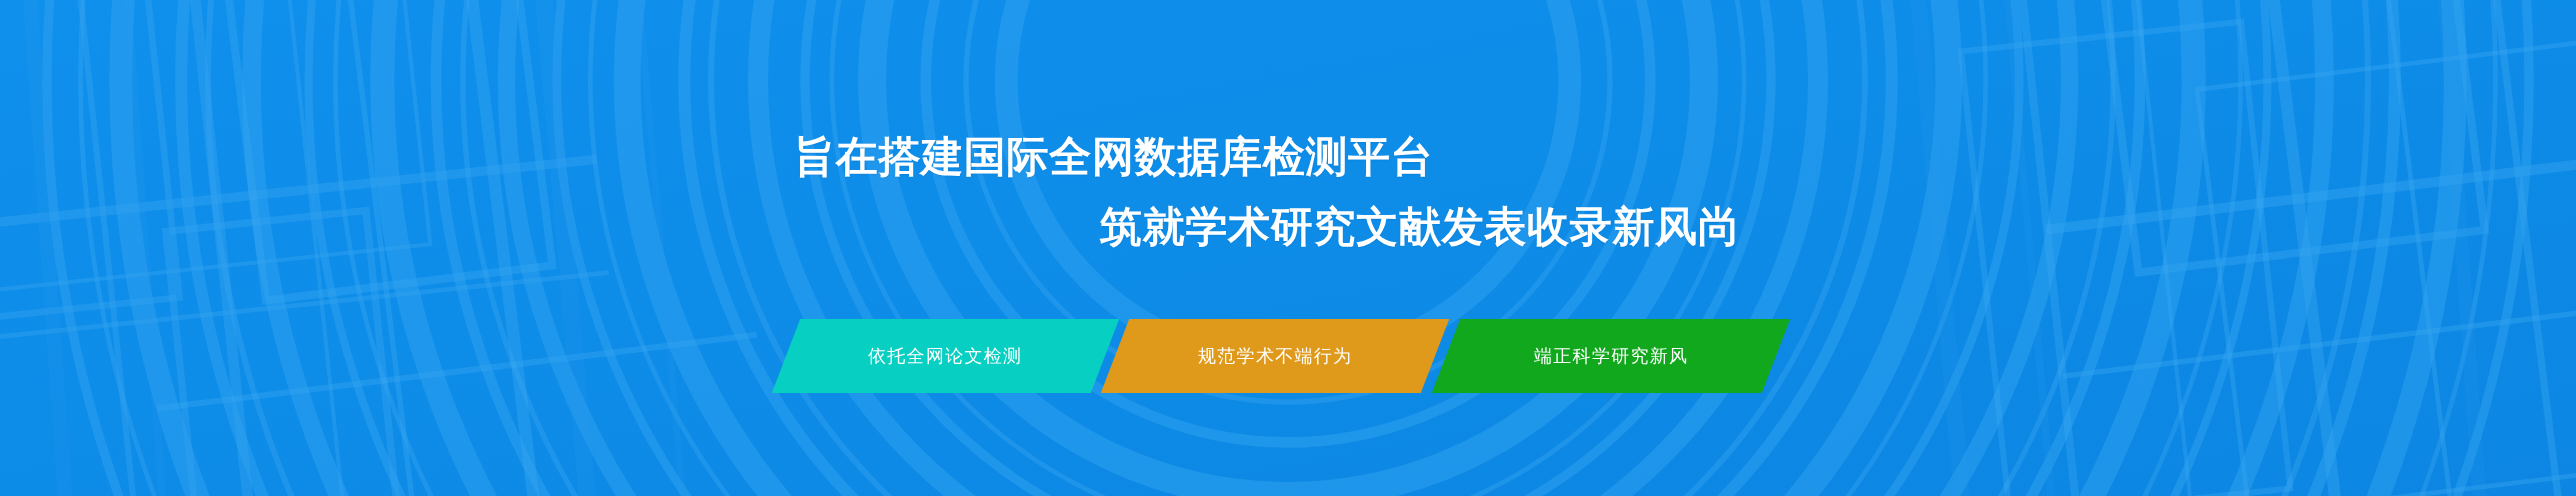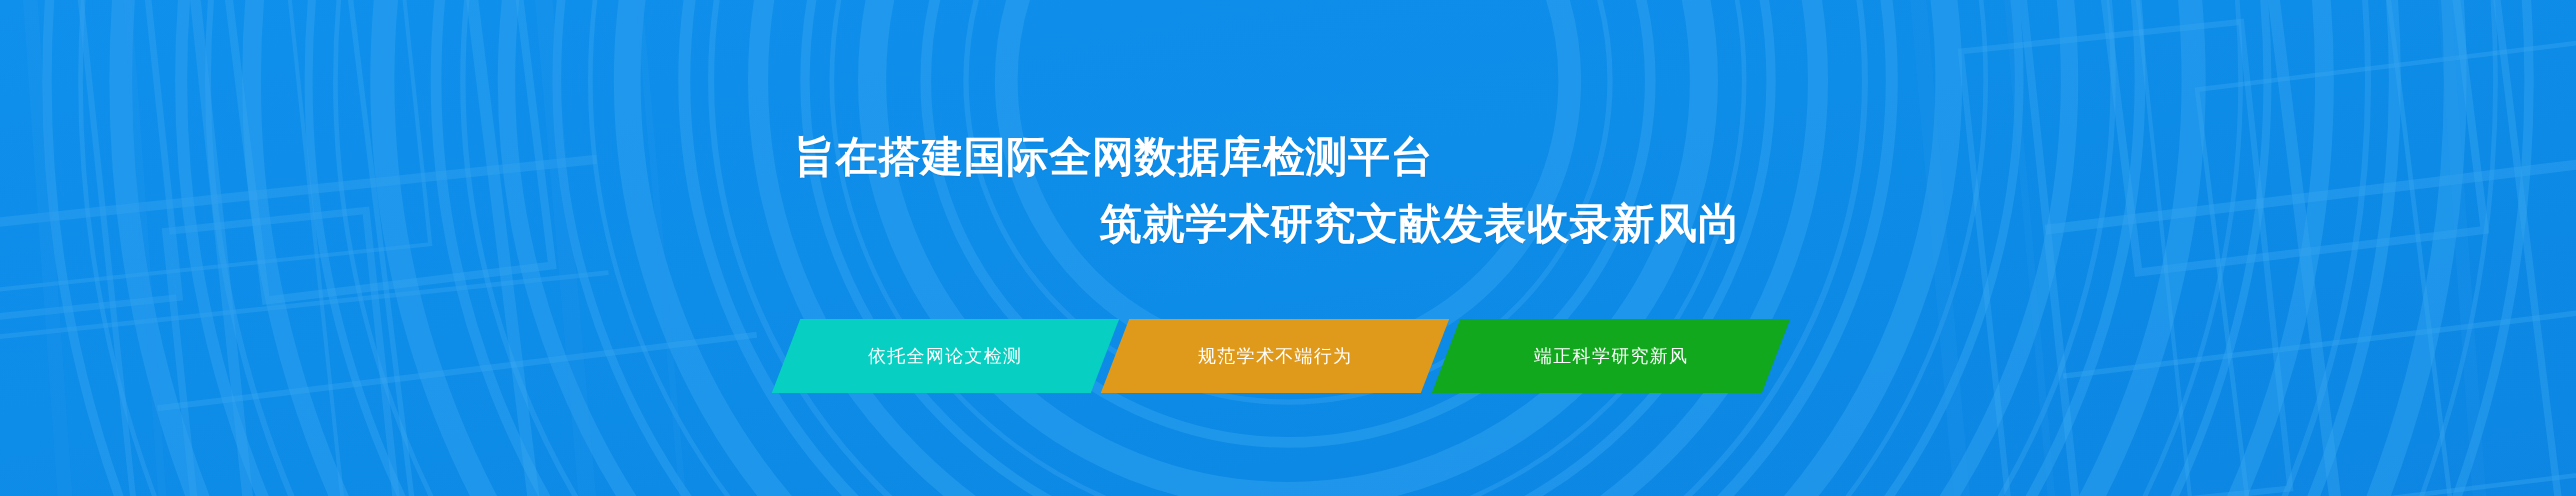--- a/index.html
+++ b/index.html
@@ -44,21 +44,20 @@
   }
   .headline-1 {
     left: 773px;
     top: 136px;
     font-size: 42px;
   }
   .headline-2 {
     left: 1080px;
     top: 206px;
     font-size: 42px;
-    font-family: Liberation Mono, monospace;
   }
 
   
   .tabs {
     position: absolute;
     left: 771px;
     top: 319px;
     width: 1033px;
     height: 74px;
   }

